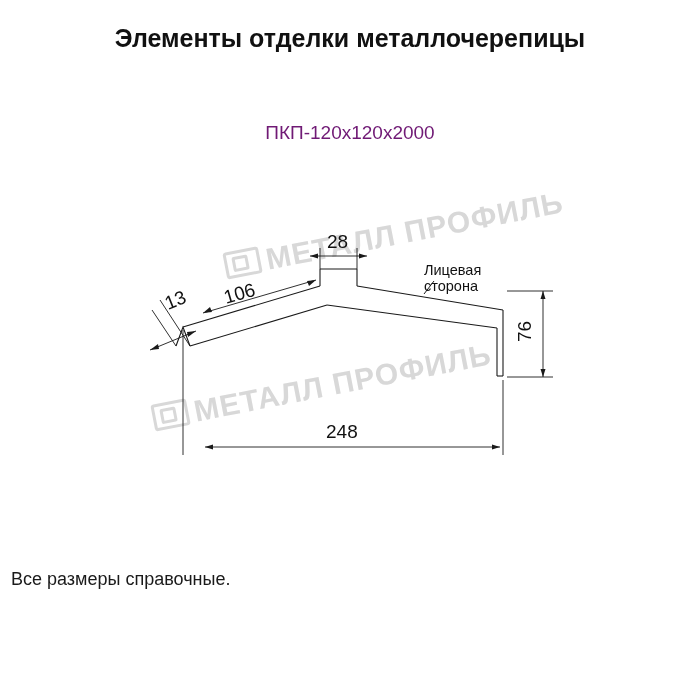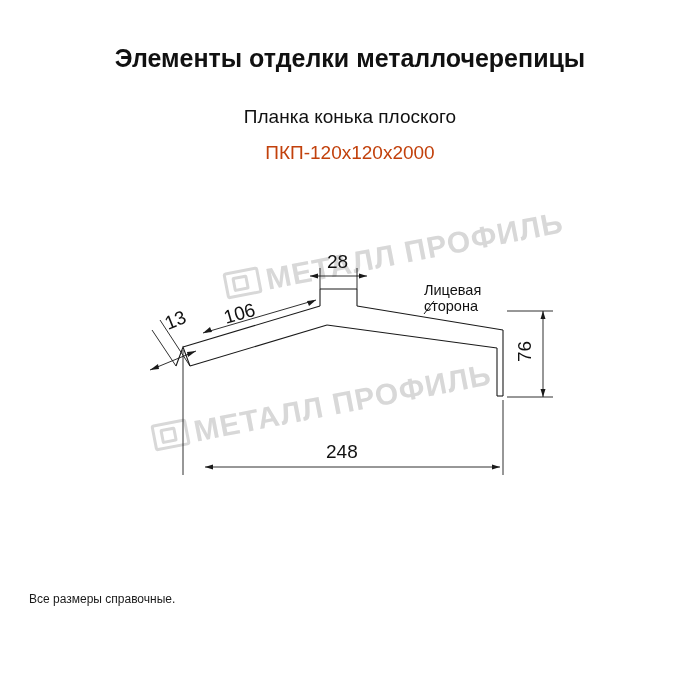--- a/index.html
+++ b/index.html
@@ -12,21 +12,20 @@
     background: #ffffff;
     font-family: "Liberation Sans", sans-serif;
     color: #1a1a1a;
     overflow: hidden;
     position: relative;
   }
   .page {
     position: relative;
     width: 700px;
     height: 600px;
-    margin-top: 20px;
   }
   .title {
     position: absolute;
     top: 24px;
     left: 0;
     width: 700px;
     text-align: center;
     font-size: 25px;
     font-weight: bold;
     letter-spacing: 0px;
@@ -41,21 +40,21 @@
     font-size: 19px;
     color: #111111;
   }
   .code {
     position: absolute;
     top: 122px;
     left: 0;
     width: 700px;
     text-align: center;
     font-size: 19px;
-    color: #c2410c;
+    color: #701a75;
   }
   .drawing {
     position: absolute;
     top: 170px;
     left: 0;
     width: 700px;
     height: 320px;
   }
   .watermarks {
     position: absolute;
@@ -92,23 +91,23 @@
     top: 3px;
     width: 10px;
     height: 9px;
     border: 3px solid #d8d8d8;
     border-radius: 2px;
   }
   .wm1 { left: 222px; top: 48px; }
   .wm2 { left: 150px; top: 200px; }
   .footer {
     position: absolute;
-    left: 29px;
+    left: 11px;
     bottom: 12px;
-    font-size: 12px;
+    font-size: 18px;
     line-height: 18px;
     color: #1a1a1a;
   }
   .dimtext {
     font-family: "Liberation Sans", sans-serif;
     font-size: 19px;
     fill: #111111;
   }
   .lbl {
     font-family: "Liberation Sans", sans-serif;
@@ -116,21 +115,20 @@
     fill: #111111;
   }
   svg { display: block; }
 </style>
 </head>
 <body>
 
 <div class="page">
 
   <div class="title">Элементы отделки металлочерепицы</div>
-  <div class="subtitle">Планка конька плоского</div>
   <div class="code">ПКП-120x120x2000</div>
 
   <div class="watermarks">
     <div class="wm wm1"><span class="logo-box"></span><span>МЕТАЛЛ ПРОФИЛЬ</span></div>
     <div class="wm wm2"><span class="logo-box"></span><span>МЕТАЛЛ ПРОФИЛЬ</span></div>
   </div>
 
   <div class="drawing">
     <svg width="700" height="320" viewBox="0 0 700 320">
 

